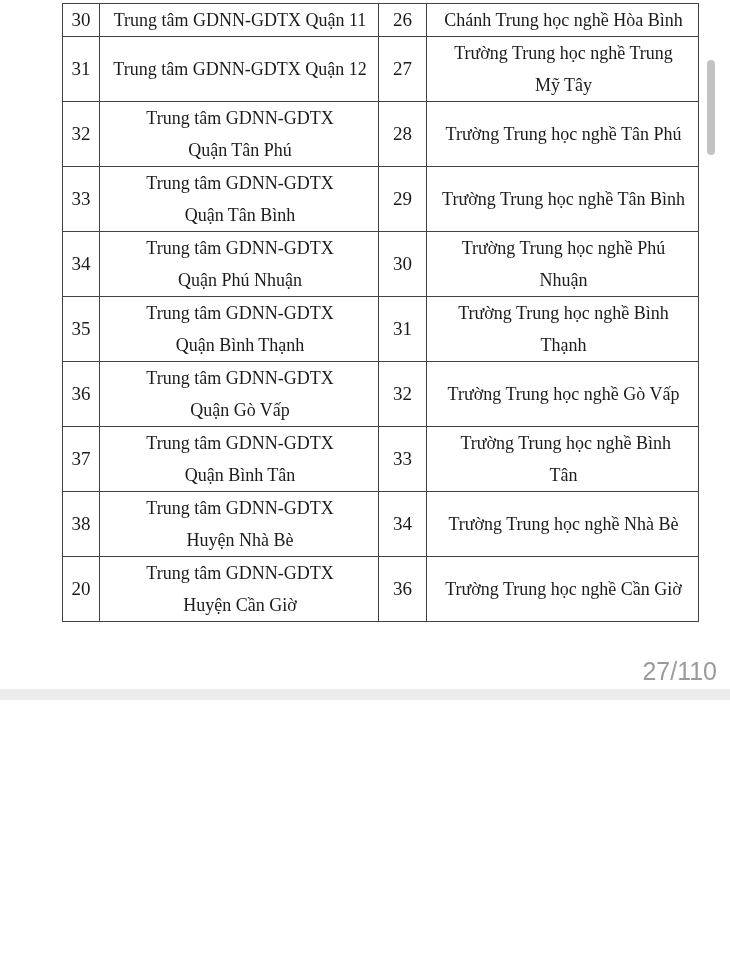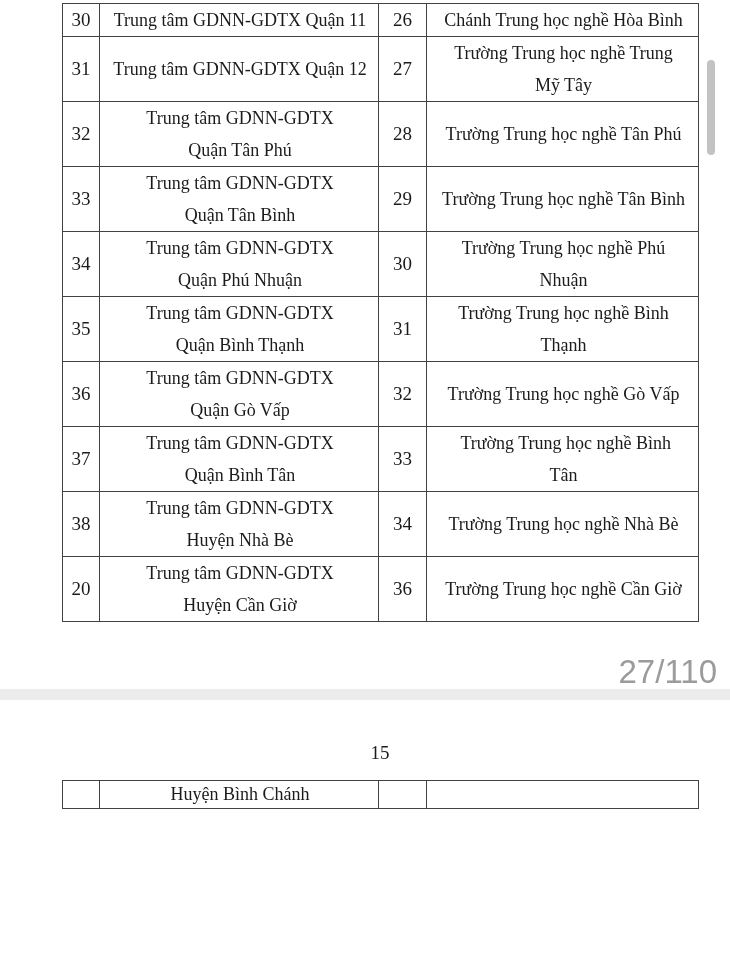--- a/index.html
+++ b/index.html
@@ -40,21 +40,21 @@
     font-size:18px;
     line-height:32px;
     padding:0 8px 0 10px;
     white-space:pre-wrap;
   }
   .page-counter{
     margin-top:37px;
     padding-right:13px;
     text-align:right;
     font-family:"Liberation Sans", sans-serif;
-    font-size:33px;
+    font-size:25px;
     line-height:25px;
     color:var(--counter);
   }
   .page-separator{
     margin-top:5px;
     width:730px;
     height:11px;
     background:var(--sep);
   }
   .doc-page-number{
@@ -170,36 +170,16 @@
             <td class="name">Trường Trung học nghề Cần Giờ</td>
           </tr>
         </tbody>
     </table>
   </section>
 
   <div class="page-counter">27/110</div>
 
   <div class="page-separator"></div>
 
-  <section>
-    <div class="doc-page-number">15</div>
-
-    <table class="doc-table partial">
-      <colgroup>
-        <col style="width:37px">
-          <col style="width:279px">
-          <col style="width:48px">
-          <col style="width:272px">
-      </colgroup>
-      <tbody>
-          <tr>
-            <td class="num"></td>
-            <td class="name">Huyện Bình Chánh</td>
-            <td class="num"></td>
-            <td class="name"></td>
-          </tr>
-        </tbody>
-    </table>
-  </section>
 
   <div class="scrollbar-thumb"></div>
 
 </div>
 
 </body></html>

